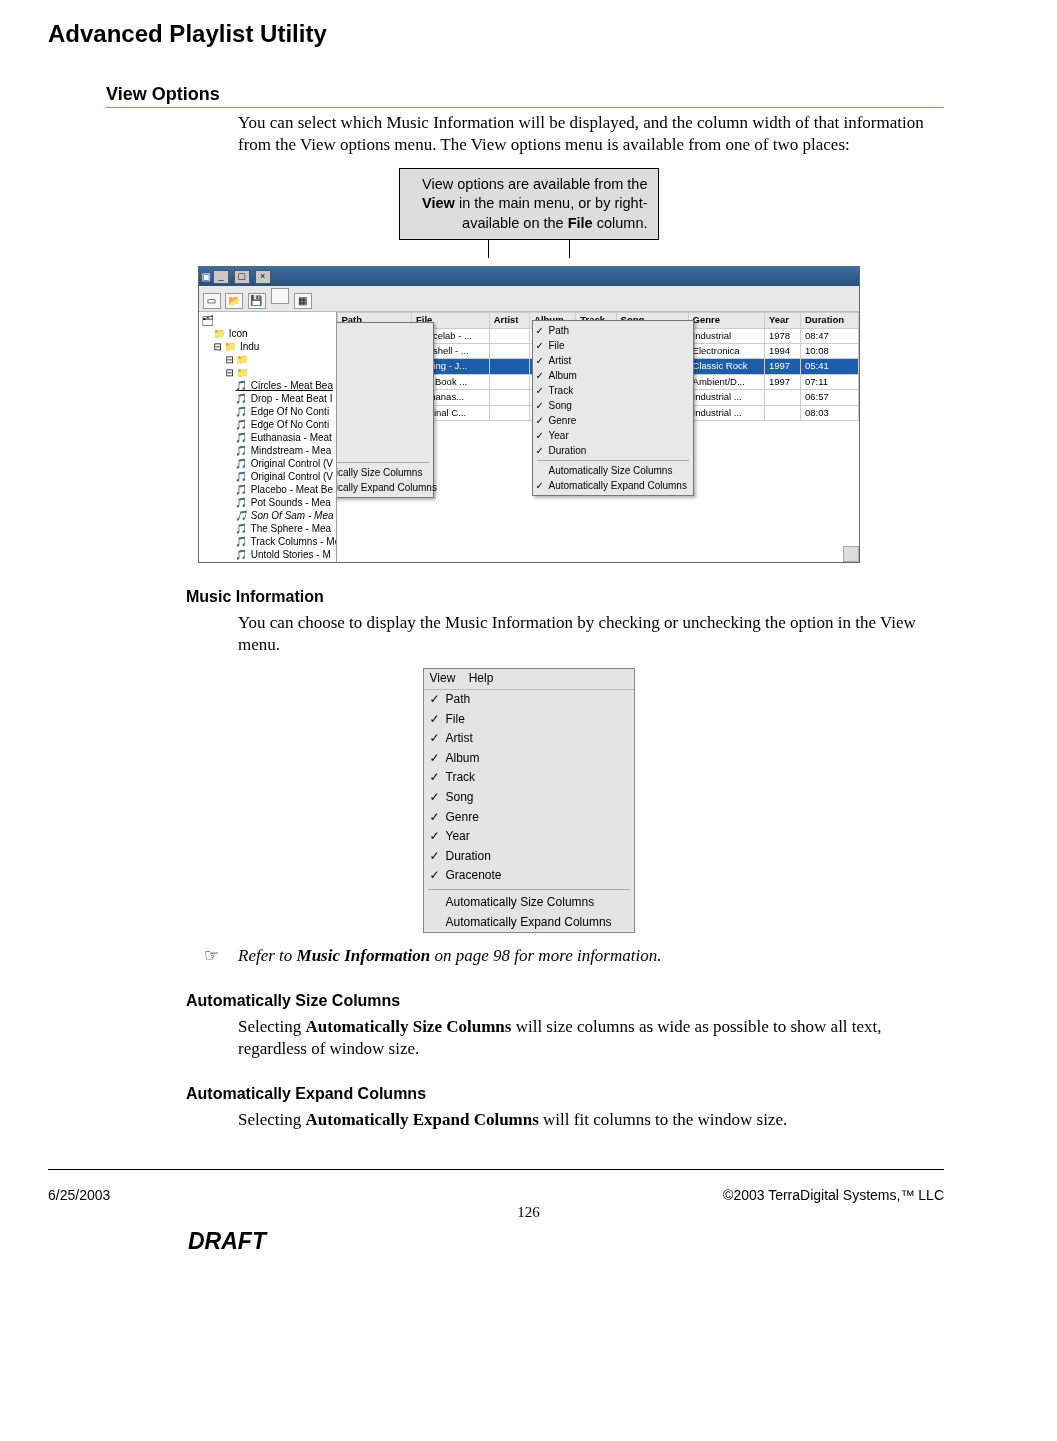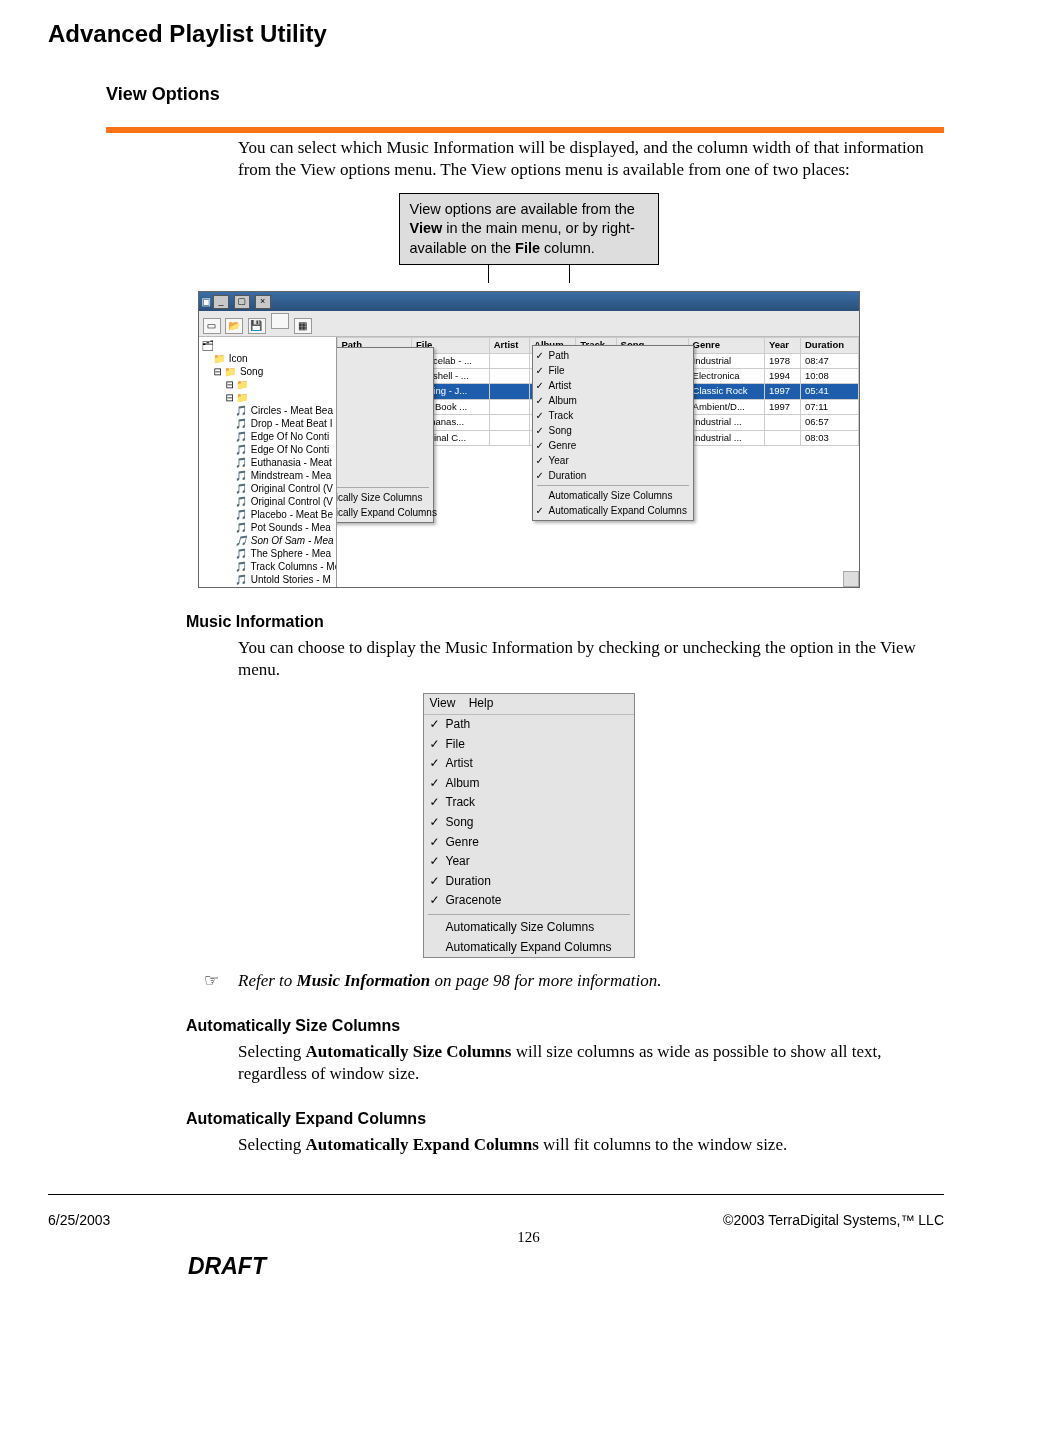--- a/index.html
+++ b/index.html
@@ -15,41 +15,41 @@
   }
   h1, h2, h3, h4 {
     font-family: Arial, Helvetica, sans-serif;
     font-weight: 900;
     margin: 0;
   }
   .page-title { font-size: 24px; letter-spacing: 0; }
   .section-h2 {
     font-size: 18px;
     margin: 34px 0 2px 58px;
-    border-bottom: 6px solid #f97316;
-    padding-bottom: 20px;
+    border-bottom: 1px solid #f97316;
+    padding-bottom: 0;
     width: 838px;
   }
   .body-p   { margin: 4px 0 12px 190px; width: 706px; }
   .section-h3 { font-size: 16px; margin: 24px 0 2px 138px; }
   .body-p3  { margin: 4px 0 12px 190px; width: 706px; }
   .refer-p  { margin: 12px 0 12px 190px; font-style: italic; width: 706px; position: relative; }
   .refer-p .hand {
     position: absolute; left: -34px; top: 0; font-style: normal; font-family: Arial;
   }
   .centered-block { display: flex; justify-content: center; margin: 8px 0; }
   
   .callout-wrap { width: 260px; margin: 0 auto 0px auto; }
   .callout {
     background: #ddd;
     border: 1px solid #000;
     padding: 6px 10px;
     font-size: 14.5px;
     font-family: Arial, sans-serif;
-    text-align: left;
+    text-align: right;
     line-height: 1.35;
   }
   .callout-lines { display:flex; justify-content:center; gap:80px; }
   .callout-lines span { display:block; width:1px; height:18px; background:#000; }
   
   .app-window {
     width: 660px;
     border: 1px solid #666;
     font-family: Tahoma, Arial, sans-serif;
     font-size: 10px;
@@ -167,25 +167,25 @@
       <span>▭</span>
       <span>📂</span>
       <span>💾</span>
       <span> </span>
       <span>▦</span>
     </div>
     <div class="app-body scrollbars">
       <div class="tree">
         <div class="tree-item tree-indent0">🗂</div>
         <div class="tree-item tree-indent1">📁 Icon</div>
-        <div class="tree-item tree-indent1">⊟ 📁 Song</div>
+        <div class="tree-item tree-indent1">⊟ 📁 Indu</div>
         <div class="tree-item tree-indent2">⊟ 📁</div>
         <div class="tree-item tree-indent2">⊟ 📁</div>
         <div id="tree-songs">
-            <div class="tree-item" style="padding-left: 36px;">🎵 Circles - Meat Bea</div>
+            <div class="tree-item" style="padding-left: 36px; text-decoration: underline;">🎵 Circles - Meat Bea</div>
             <div class="tree-item" style="padding-left: 36px;">🎵 Drop - Meat Beat I</div>
             <div class="tree-item" style="padding-left: 36px;">🎵 Edge Of No Conti</div>
             <div class="tree-item" style="padding-left: 36px;">🎵 Edge Of No Conti</div>
             <div class="tree-item" style="padding-left: 36px;">🎵 Euthanasia - Meat</div>
             <div class="tree-item" style="padding-left: 36px;">🎵 Mindstream - Mea</div>
             <div class="tree-item" style="padding-left: 36px;">🎵 Original Control (V</div>
             <div class="tree-item" style="padding-left: 36px;">🎵 Original Control (V</div>
             <div class="tree-item" style="padding-left: 36px;">🎵 Placebo - Meat Be</div>
             <div class="tree-item" style="padding-left: 36px;">🎵 Pot Sounds - Mea</div>
             <div class="tree-item" style="padding-left: 36px; font-style: italic;">🎵 Son Of Sam - Mea</div>

